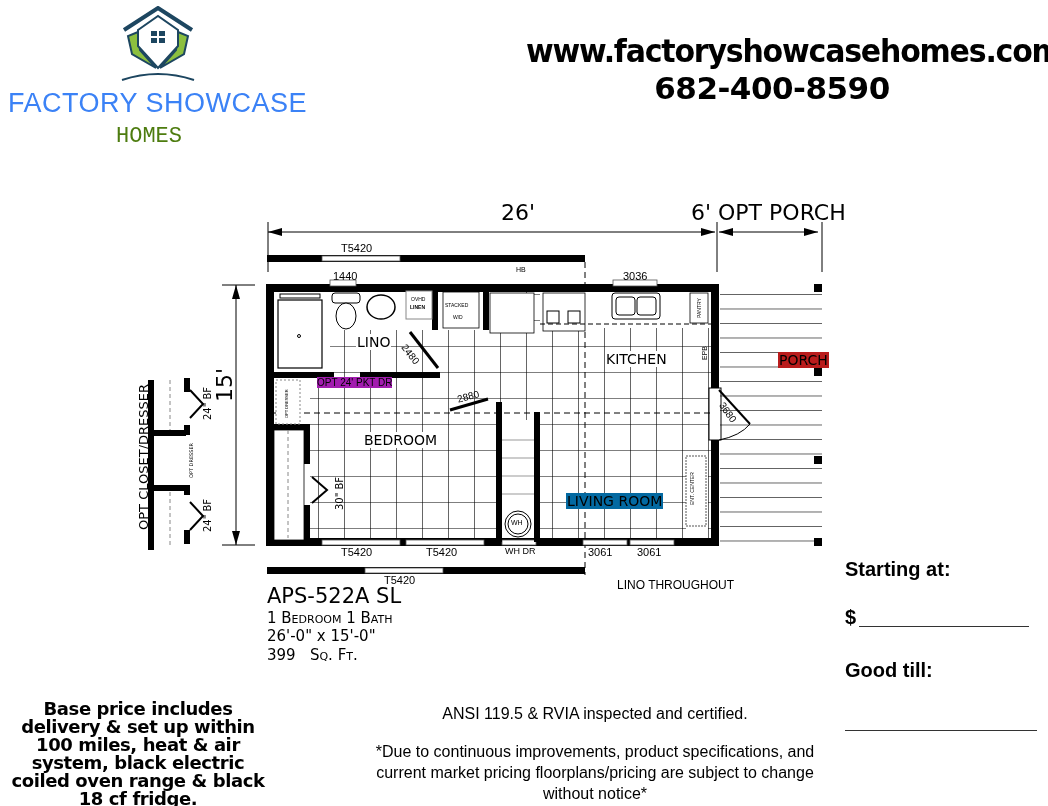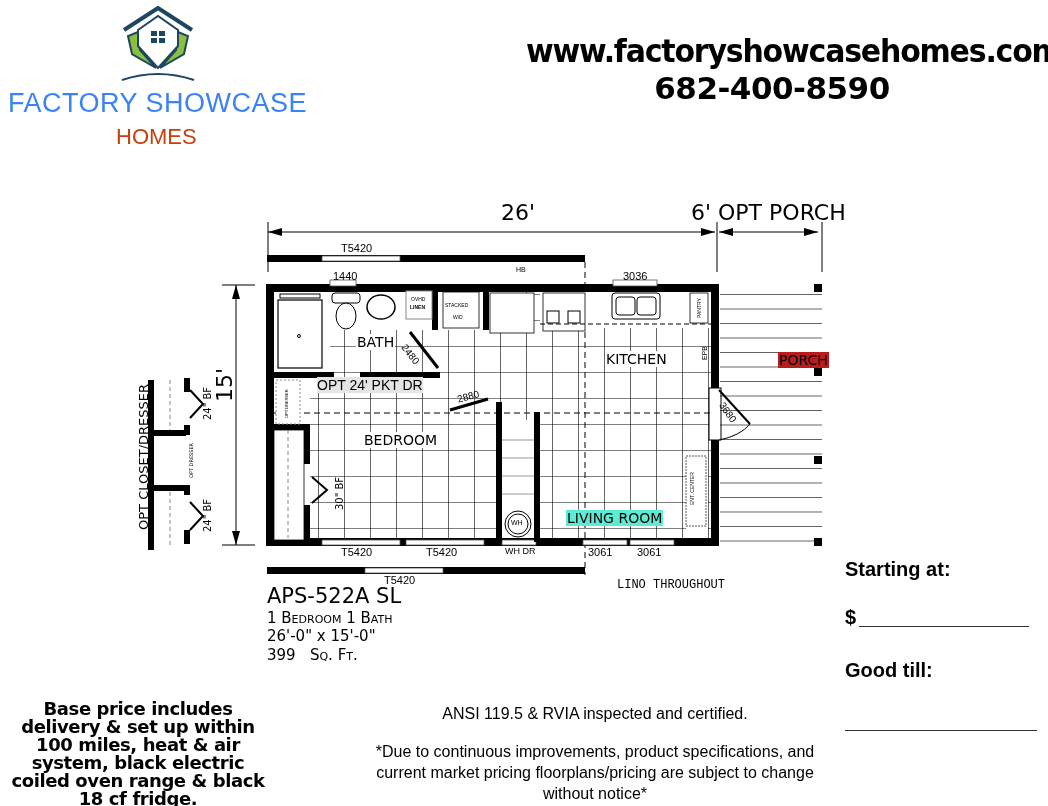--- a/index.html
+++ b/index.html
@@ -1,30 +1,30 @@
 <!DOCTYPE html>
 <html><head>
 <meta charset="utf-8">
 <style>
   html,body{margin:0;padding:0;background:#fff;}
   body{width:1048px;height:806px;position:relative;overflow:hidden;font-family:"Liberation Sans",sans-serif;color:#000;}
   .abs{position:absolute;}
   .logo-title{left:8px;top:88px;font-size:27px;color:#3b82f6;letter-spacing:0.5px;font-family:"Liberation Sans",sans-serif;}
-  .logo-sub{left:116px;top:124px;font-size:22px;color:#c2410c;font-family:Liberation Sans, sans-serif;}
+  .logo-sub{left:116px;top:124px;font-size:22px;color:#4d7c0f;font-family:Liberation Mono, monospace;}
   .web{left:526px;top:34px;width:492px;text-align:center;font-family:"DejaVu Sans",sans-serif;font-weight:bold;font-size:30px;line-height:36px;letter-spacing:-1.2px;transform:scaleY(1.05);}
   .phone{left:526px;top:70px;width:492px;text-align:center;font-family:"DejaVu Sans",sans-serif;font-weight:bold;font-size:31px;line-height:36px;letter-spacing:-0.5px;}
   .model{left:267px;top:584px;font-family:"DejaVu Sans",sans-serif;font-size:21px;}
   .spec{left:267px;font-family:"DejaVu Sans",sans-serif;font-size:15px;line-height:17px;}
   .sc{font-variant:small-caps;}
   .base{left:10px;top:700px;width:256px;text-align:center;font-family:"DejaVu Sans",sans-serif;font-weight:bold;font-size:18px;line-height:18px;letter-spacing:-0.4px;}
   .ansi{left:360px;top:705px;width:470px;text-align:center;font-size:16px;}
   .disc{left:360px;top:741px;width:470px;text-align:center;font-size:16px;line-height:21px;}
   .price-label{font-family:"Liberation Sans",sans-serif;font-weight:bold;font-size:20px;}
   .blank-line{border-bottom:1.5px solid #333;}
-  .lino{left:617px;top:578px;font-family:Liberation Mono, monospace;font-size:12px;}
+  .lino{left:617px;top:578px;font-family:Liberation Sans, sans-serif;font-size:12px;}
 </style>
 </head>
 <body>
 
 <div class="abs" style="left:118px;top:6px;width:80px;height:76px;">
   <svg width="80" height="76" viewBox="0 0 80 76">
     <path d="M14 48 L10 30 L20 26 L22 44 L38 62 Z" fill="#8cbf3f" stroke="#1d4660" stroke-width="2"></path>
     <path d="M66 48 L70 30 L60 26 L58 44 L42 62 Z" fill="#8cbf3f" stroke="#1d4660" stroke-width="2"></path>
     <path d="M6 24 L40 2 L74 24" fill="none" stroke="#1d4660" stroke-width="4"></path>
     <path d="M20 24 L40 10 L60 24 L60 40 L40 62 L20 40 Z" fill="#fff" stroke="#1d4660" stroke-width="2"></path>
@@ -182,40 +182,40 @@
 
 <div class="abs" style="left:480px;top:200px;font-family:'DejaVu Sans',sans-serif;font-size:22px;margin-left:21px;">26'</div>
 <div class="abs" style="left:691px;top:200px;font-family:'DejaVu Sans',sans-serif;font-size:22px;">6' OPT PORCH</div>
 <div class="abs" style="left:212px;top:402px;font-family:'DejaVu Sans',sans-serif;font-size:22px;transform:rotate(-90deg);transform-origin:left top;">15'</div>
 <div class="abs" style="left:136px;top:530px;font-family:'DejaVu Sans',sans-serif;font-size:13px;transform:rotate(-90deg);transform-origin:left top;white-space:nowrap;">OPT CLOSET/DRESSER</div>
 <div class="abs" style="left:202px;top:420px;font-family:'DejaVu Sans',sans-serif;font-size:10px;transform:rotate(-90deg);transform-origin:left top;white-space:nowrap;">24" BF</div>
 <div class="abs" style="left:202px;top:532px;font-family:'DejaVu Sans',sans-serif;font-size:10px;transform:rotate(-90deg);transform-origin:left top;white-space:nowrap;">24" BF</div>
 <div class="abs" style="left:188px;top:478px;font-family:'DejaVu Sans',sans-serif;font-size:5px;transform:rotate(-90deg);transform-origin:left top;white-space:nowrap;">OPT DRESSER</div>
 <div class="abs" style="left:334px;top:510px;font-family:'DejaVu Sans',sans-serif;font-size:10px;transform:rotate(-90deg);transform-origin:left top;white-space:nowrap;">30" BF</div>
 
-<div class="abs" style="left:356px;top:334px;font-family:'DejaVu Sans',sans-serif;font-size:14px;background:#fff;padding:0 1px;">BATH</div>
+<div class="abs" style="left:356px;top:334px;font-family:'DejaVu Sans',sans-serif;font-size:14px;background:#fff;padding:0 1px;">LINO</div>
 <div class="abs" style="left:605px;top:351px;font-family:'DejaVu Sans',sans-serif;font-size:14px;background:#fff;padding:0 1px;">KITCHEN</div>
 <div class="abs" style="left:778px;top:352px;font-family:'DejaVu Sans',sans-serif;font-size:14px;background:#b91c1c;padding:0 1px;">PORCH</div>
 <div class="abs" style="left:363px;top:432px;font-family:'DejaVu Sans',sans-serif;font-size:14px;background:#fff;padding:0 1px;">BEDROOM</div>
-<div class="abs" style="left:566px;top:493px;font-family:'DejaVu Sans',sans-serif;font-size:14px;background:#5eead4;padding:0 1px;margin-top:17px;">LIVING ROOM</div>
+<div class="abs" style="left:566px;top:493px;font-family:'DejaVu Sans',sans-serif;font-size:14px;background:#0369a1;padding:0 1px;">LIVING ROOM</div>
 
 <div class="abs" style="left:341px;top:242px;font-size:11px;">T5420</div>
 <div class="abs" style="left:333px;top:270px;font-size:11px;">1440</div>
 <div class="abs" style="left:516px;top:266px;font-size:7px;">HB</div>
 <div class="abs" style="left:623px;top:270px;font-size:11px;">3036</div>
 <div class="abs" style="left:411px;top:296px;font-size:5px;">OVHD</div>
 <div class="abs" style="left:410px;top:304px;font-size:5px;font-weight:bold;">LINEN</div>
 <div class="abs" style="left:445px;top:302px;font-size:5px;">STACKED</div>
 <div class="abs" style="left:453px;top:314px;font-size:5px;">W/D</div>
 <div class="abs" style="left:696px;top:318px;font-size:5px;transform:rotate(-90deg);transform-origin:left top;">PANTRY</div>
 <div class="abs" style="left:701px;top:360px;font-size:7px;transform:rotate(-90deg);transform-origin:left top;">EPB</div>
 <div class="abs" style="left:408px;top:342px;font-size:10px;transform:rotate(52deg);transform-origin:left top;">2480</div>
 <div class="abs" style="left:456px;top:394px;font-size:10px;transform:rotate(-15deg);transform-origin:left top;">2880</div>
 <div class="abs" style="left:726px;top:400px;font-size:10px;transform:rotate(55deg);transform-origin:left top;">3680</div>
-<div class="abs" style="left:317px;top:377px;font-size:14px;background:#e5e5e5;">OPT 24' PKT DR</div>
+<div class="abs" style="left:317px;top:377px;font-size:10px;background:#a21caf;">OPT 24' PKT DR</div>
 <div class="abs" style="left:284px;top:418px;font-size:4px;transform:rotate(-90deg);transform-origin:left top;white-space:nowrap;">OPT DRESSER</div>
 <div class="abs" style="left:689px;top:505px;font-size:5px;transform:rotate(-90deg);transform-origin:left top;white-space:nowrap;">ENT. CENTER</div>
 <div class="abs" style="left:511px;top:519px;font-size:7px;">WH</div>
 <div class="abs" style="left:505px;top:546px;font-size:9px;">WH DR</div>
 <div class="abs" style="left:341px;top:546px;font-size:11px;">T5420</div>
 <div class="abs" style="left:426px;top:546px;font-size:11px;">T5420</div>
 <div class="abs" style="left:588px;top:546px;font-size:11px;">3061</div>
 <div class="abs" style="left:637px;top:546px;font-size:11px;">3061</div>
 <div class="abs" style="left:384px;top:574px;font-size:11px;">T5420</div>
 <div class="abs lino">LINO THROUGHOUT</div>

